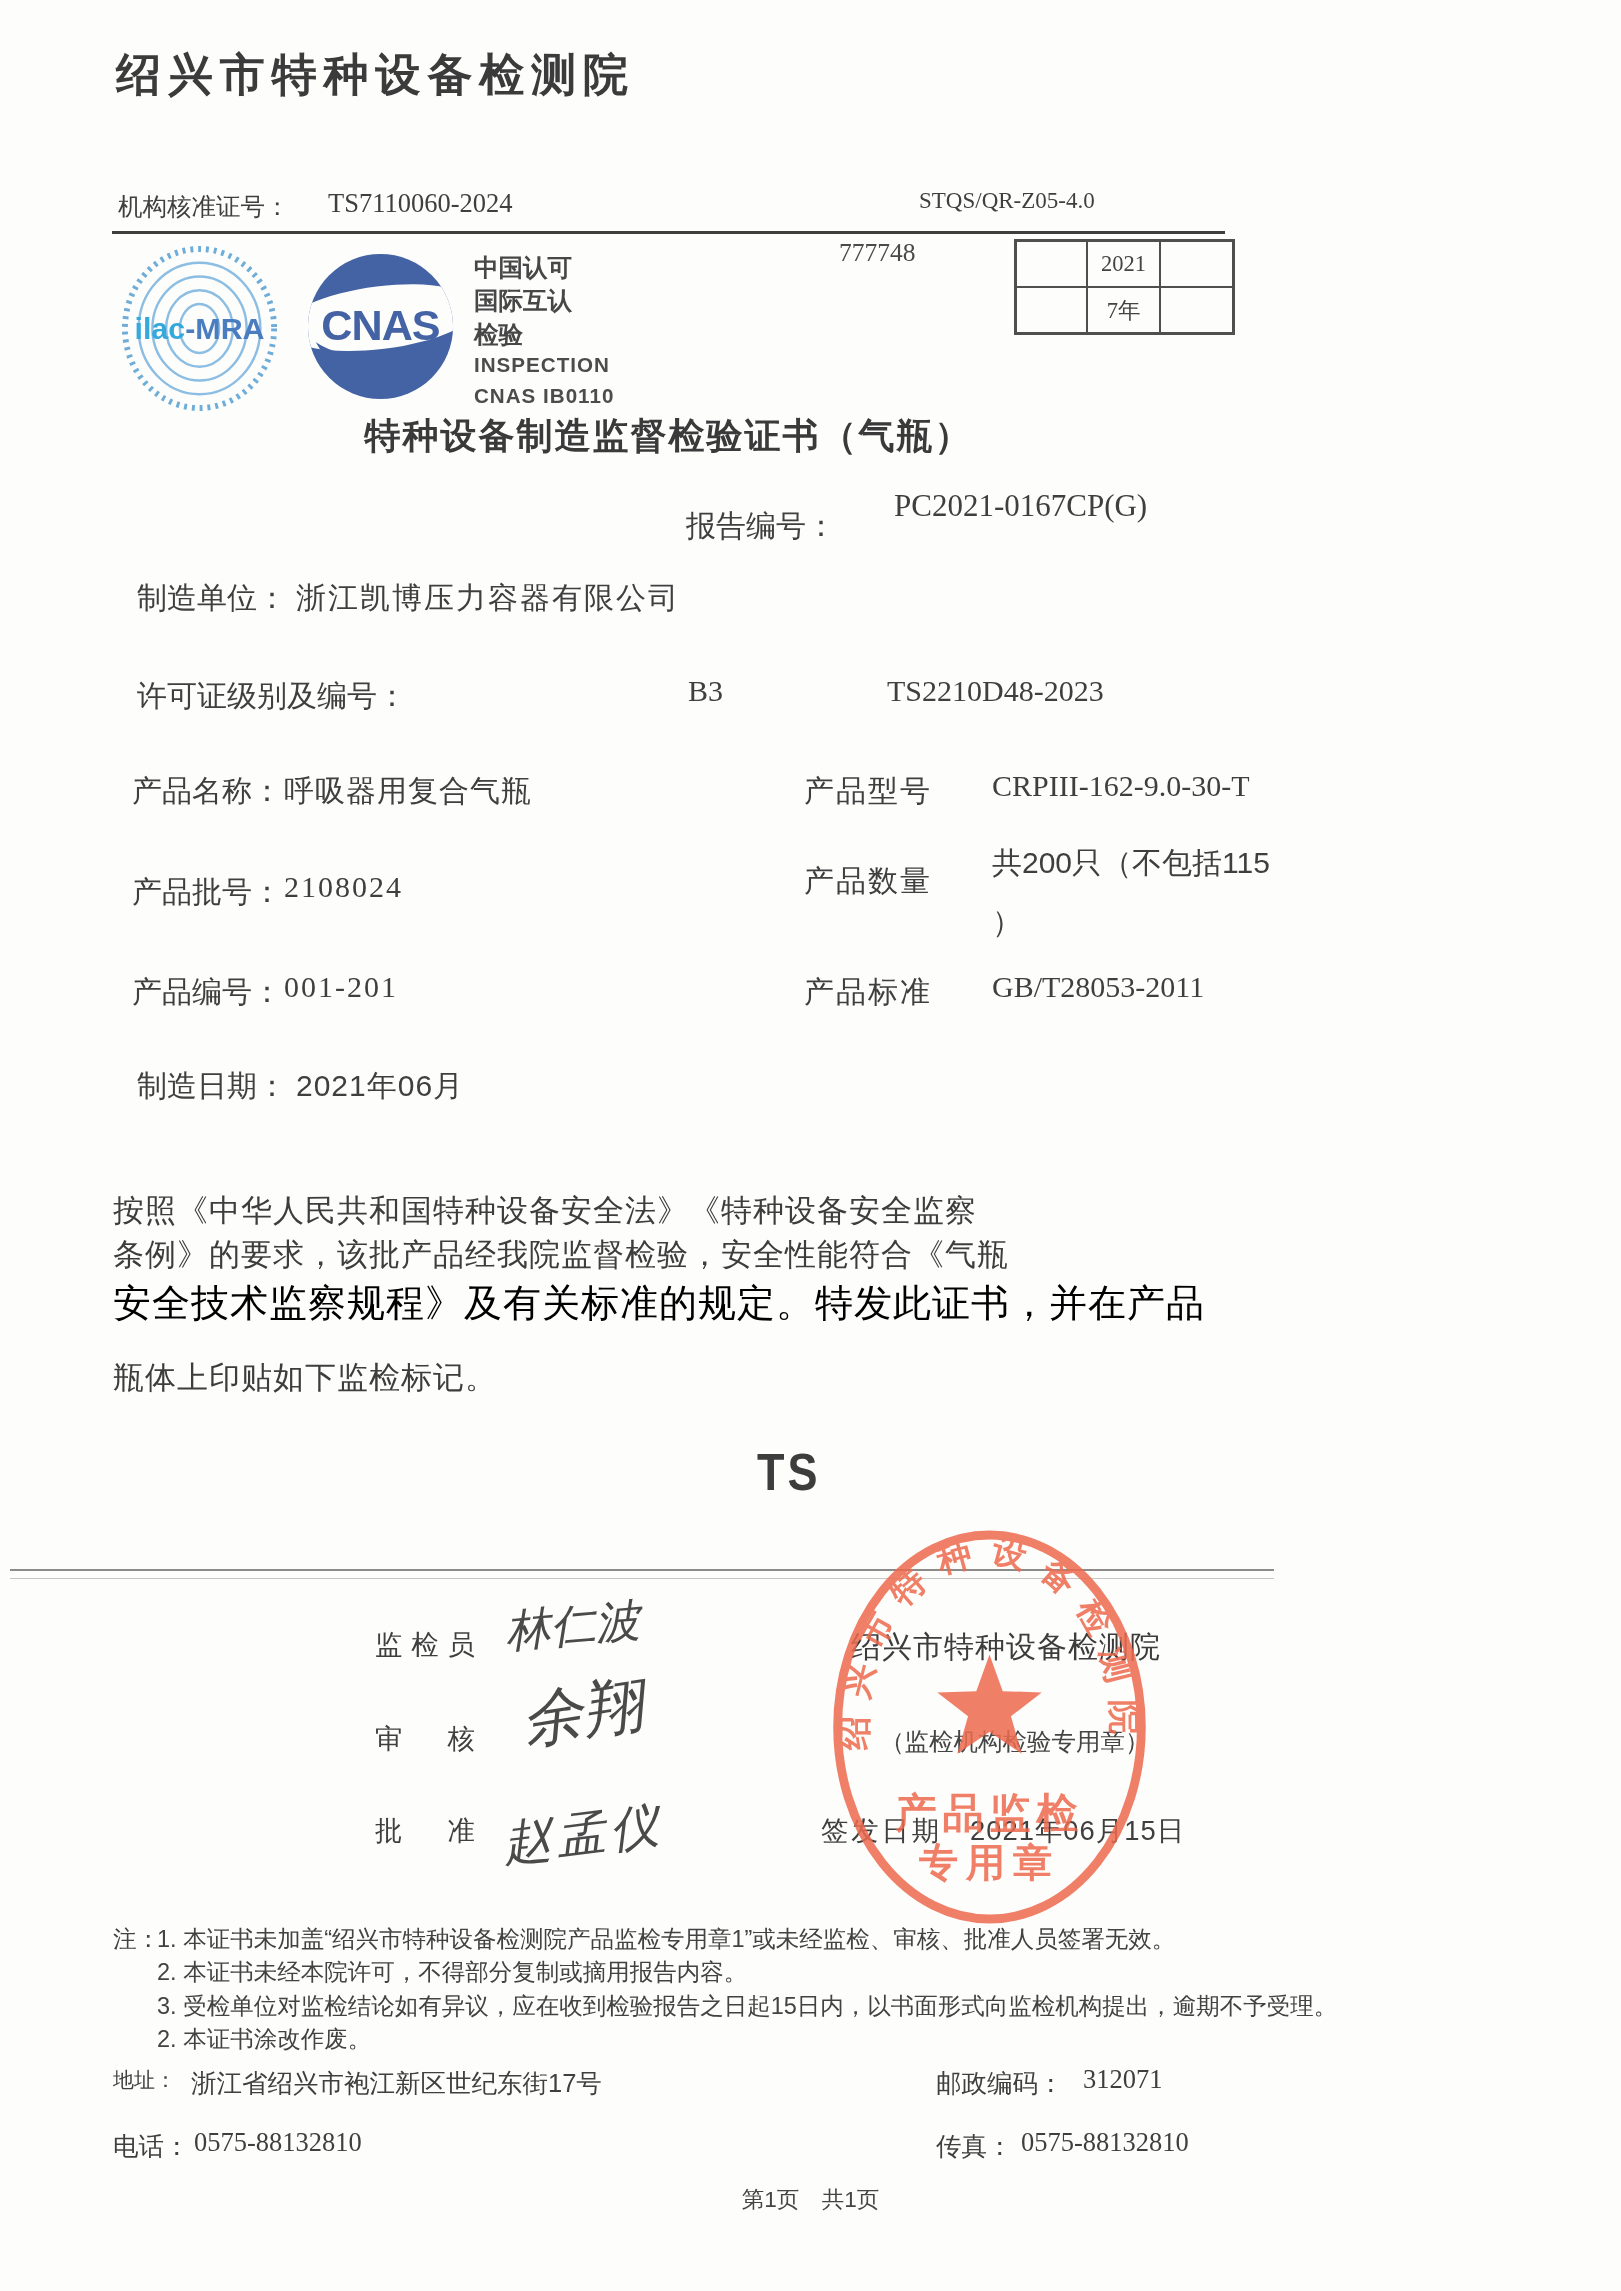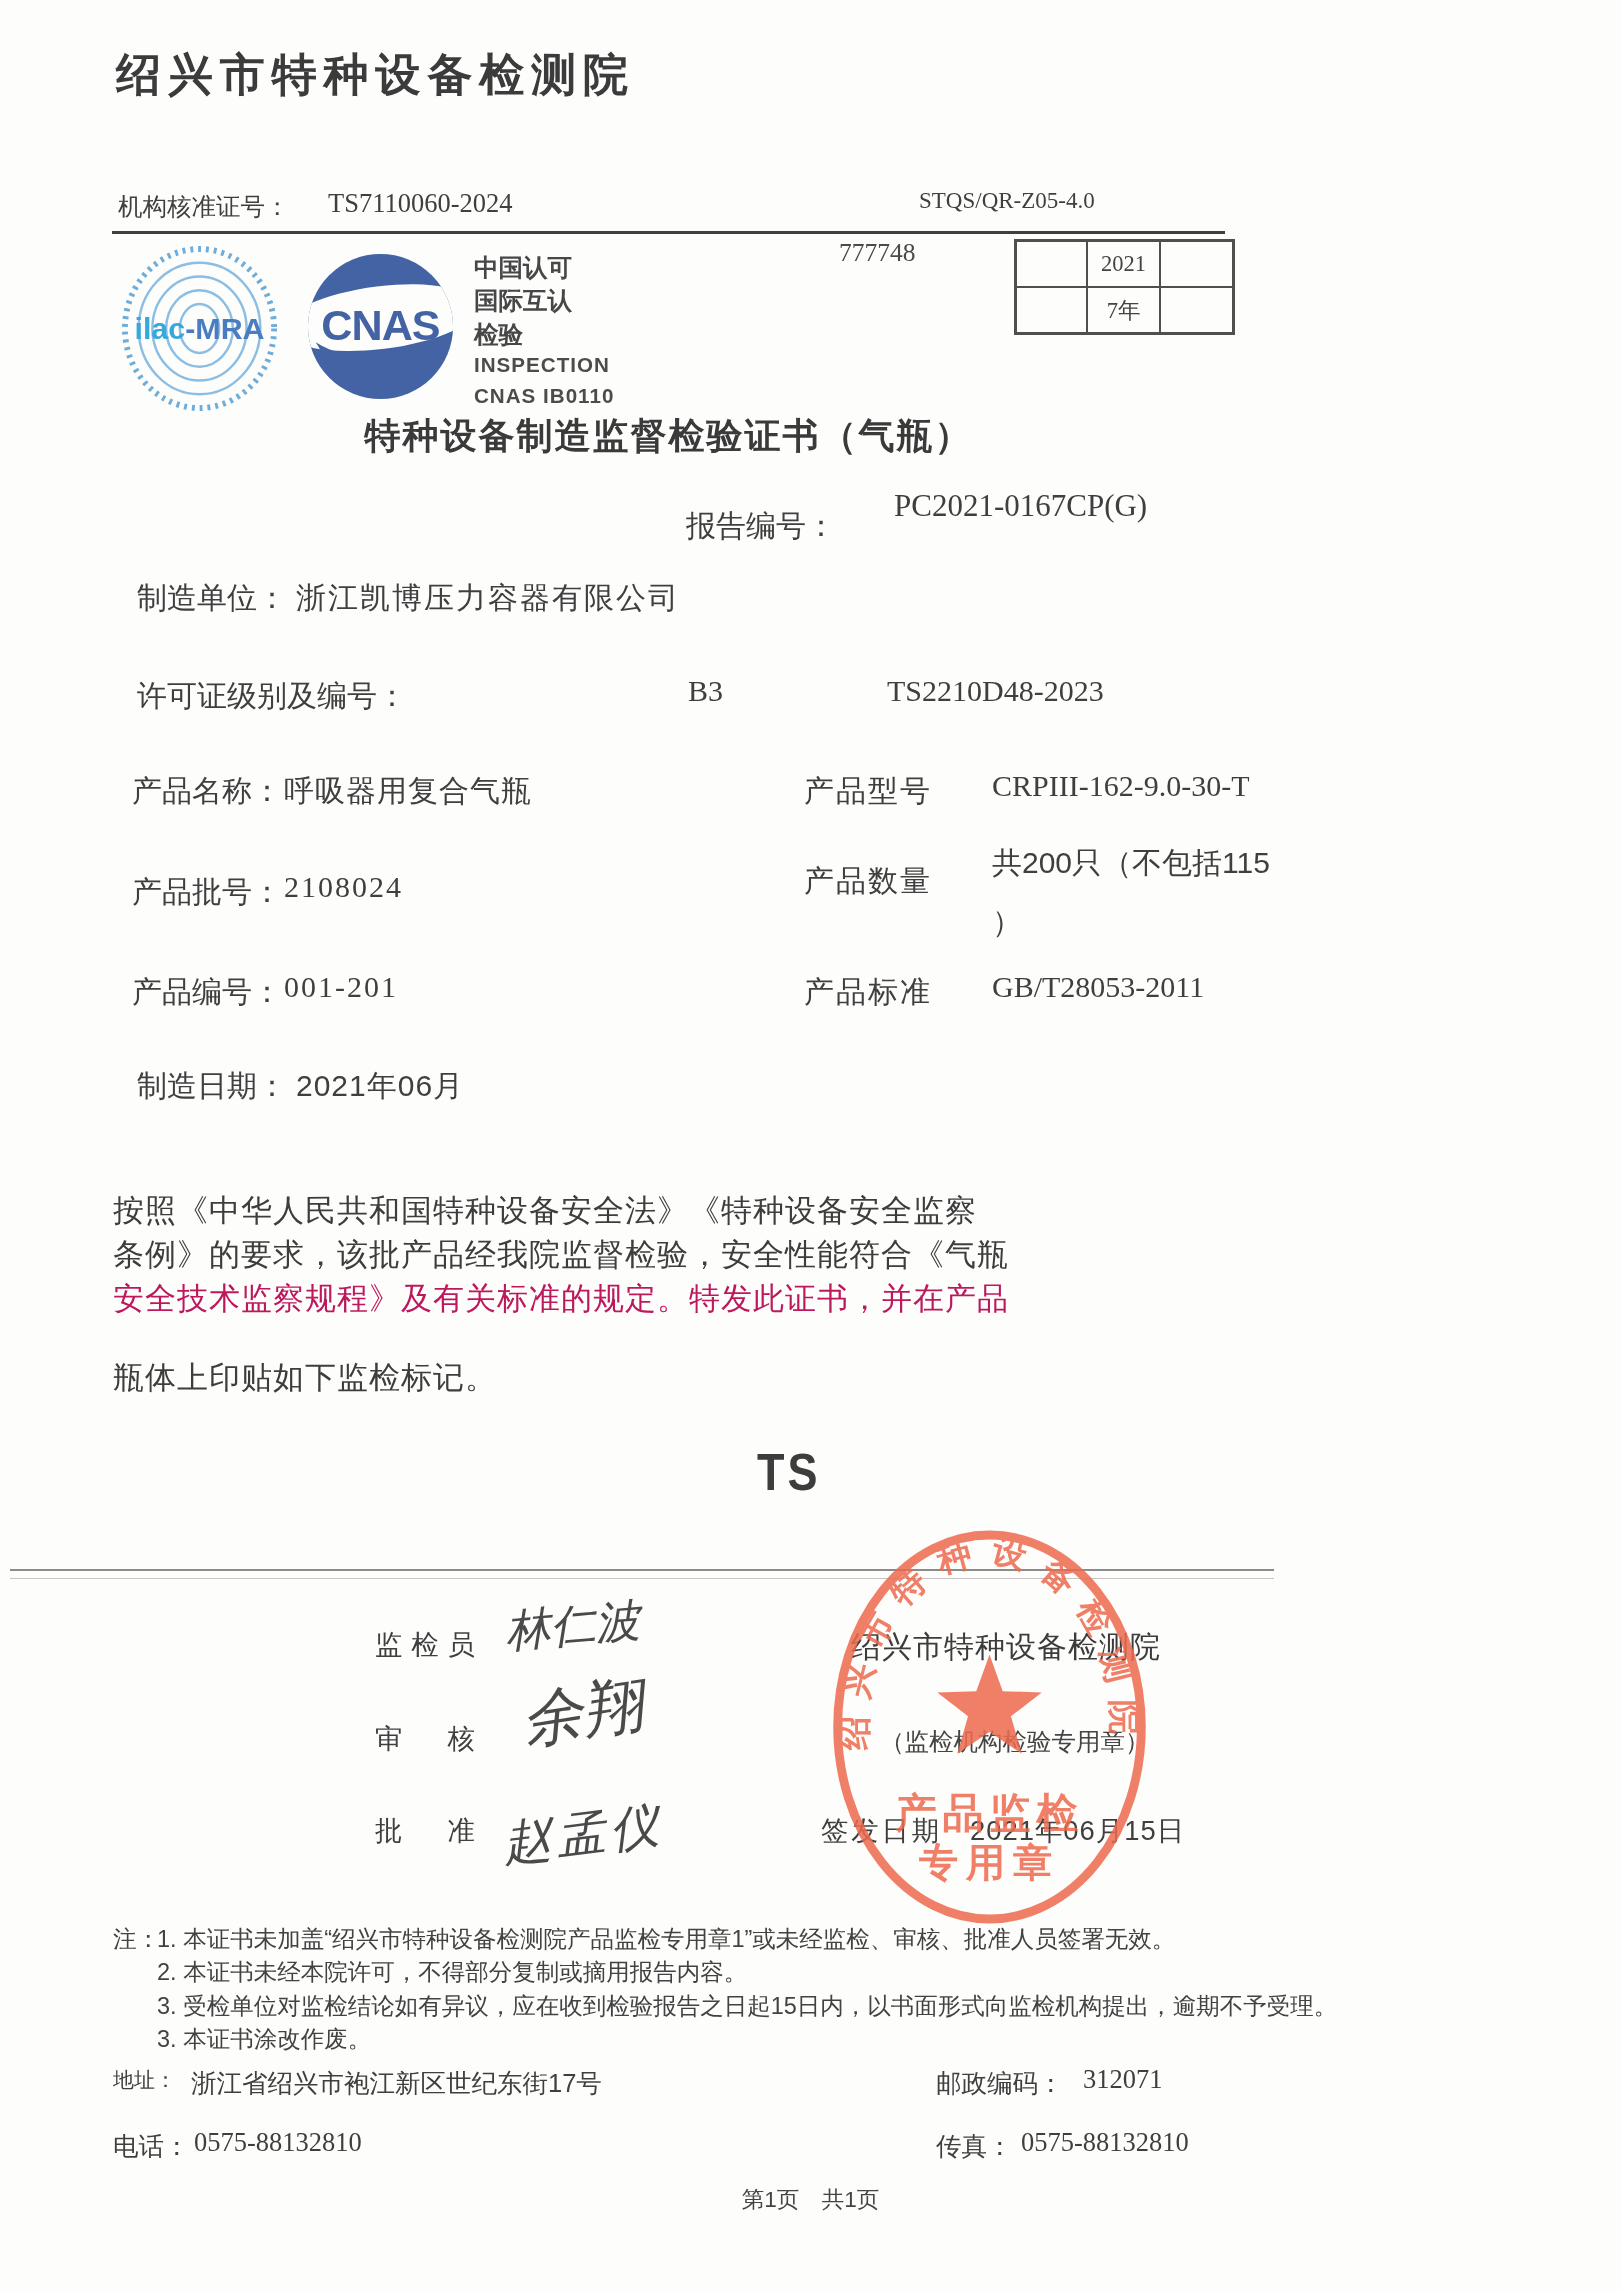--- a/index.html
+++ b/index.html
@@ -100,21 +100,21 @@
   <span class="abs" style="left:132px;top:972px;font-size:30px;">产品编号：</span>
   <span class="abs serif" style="left:284px;top:970px;font-size:30px;letter-spacing:2px;">001-201</span>
   <span class="abs" style="left:804px;top:972px;font-size:30px;letter-spacing:2px;">产品标准</span>
   <span class="abs serif" style="left:992px;top:970px;font-size:30px;">GB/T28053-2011</span>
 
   <span class="abs" style="left:137px;top:1066px;font-size:30px;">制造日期：</span>
   <span class="abs" style="left:296px;top:1066px;font-size:30px;letter-spacing:1px;">2021年06月</span>
 
   <div class="abs" style="left:113px;top:1190px;font-size:31px;letter-spacing:1px;color:#3d3d3d;">按照《中华人民共和国特种设备安全法》《特种设备安全监察</div>
   <div class="abs" style="left:113px;top:1234px;font-size:31px;letter-spacing:1px;color:#3d3d3d;">条例》的要求，该批产品经我院监督检验，安全性能符合《气瓶</div>
-  <div class="abs" style="left:113px;top:1278px;font-size:31px;letter-spacing:1px;color:#be185d;text-align:right;">安全技术监察规程》及有关标准的规定。特发此证书，并在产品</div>
+  <div class="abs" style="left:113px;top:1278px;font-size:38px;letter-spacing:1px;color:#000000;text-align:right;">安全技术监察规程》及有关标准的规定。特发此证书，并在产品</div>
   <div class="abs" style="left:113px;top:1322px;font-size:31px;letter-spacing:1px;color:#3d3d3d;margin-top:35px;">瓶体上印贴如下监检标记。</div>
 
   <div class="abs" style="left:757px;top:1447px;font-size:45px;font-weight:700;letter-spacing:2.9px;color:#3d3d3d;transform:scaleY(1.15);">TS</div>
 
   <div class="dividers"></div>
 
   <span class="abs" style="left:375px;top:1627px;font-size:27.4px;letter-spacing:8.8px;">监检员</span>
   <span class="sig" style="left:505px;top:1596px;font-size:45px;transform:rotate(-5deg);">林仁波</span>
 
   <span class="abs" style="left:375px;top:1721px;font-size:27.4px;letter-spacing:8.8px;">审　核</span>
@@ -136,21 +136,21 @@
     </text>
     <polygon fill="#ee6a4e" points="172,136 185.5,173.4 225.3,174.7 193.9,199.1 204.9,237.3 172,215 139.1,237.3 150.1,199.1 118.7,174.7 158.5,173.4"></polygon>
     <text x="172" y="312" text-anchor="middle" font-size="42" font-weight="bold" fill="#ee6a4e" letter-spacing="6" font-family="Liberation Sans, sans-serif">产品监检</text>
     <text x="172" y="362" text-anchor="middle" font-size="40" font-weight="bold" fill="#ee6a4e" letter-spacing="8" font-family="Liberation Sans, sans-serif">专用章</text>
   </svg>
 
   <span class="note" style="left:113px;top:1923px;">注：</span>
   <span class="note" style="left:157px;top:1923px;">1. 本证书未加盖“绍兴市特种设备检测院产品监检专用章1”或未经监检、审核、批准人员签署无效。</span>
   <span class="note" style="left:157px;top:1956px;">2. 本证书未经本院许可，不得部分复制或摘用报告内容。</span>
   <span class="note" style="left:157px;top:1990px;">3. 受检单位对监检结论如有异议，应在收到检验报告之日起15日内，以书面形式向监检机构提出，逾期不予受理。</span>
-  <span class="note" style="left:157px;top:2023px;">3. 本证书涂改作废。</span>
+  <span class="note" style="left:157px;top:2023px;">2. 本证书涂改作废。</span>
 
   <span class="abs" style="left:113px;top:2066px;font-size:21px;">地址：</span>
   <span class="abs" style="left:191px;top:2066px;font-size:25.5px;">浙江省绍兴市袍江新区世纪东街17号</span>
   <span class="abs" style="left:936px;top:2066px;font-size:25.5px;">邮政编码：</span>
   <span class="abs serif" style="left:1083px;top:2064px;font-size:26.5px;">312071</span>
   <span class="abs" style="left:113px;top:2129px;font-size:25.5px;">电话：</span>
   <span class="abs serif" style="left:194px;top:2127px;font-size:26.5px;">0575-88132810</span>
   <span class="abs" style="left:936px;top:2129px;font-size:25.5px;">传真：</span>
   <span class="abs serif" style="left:1021px;top:2127px;font-size:26.5px;">0575-88132810</span>
 

